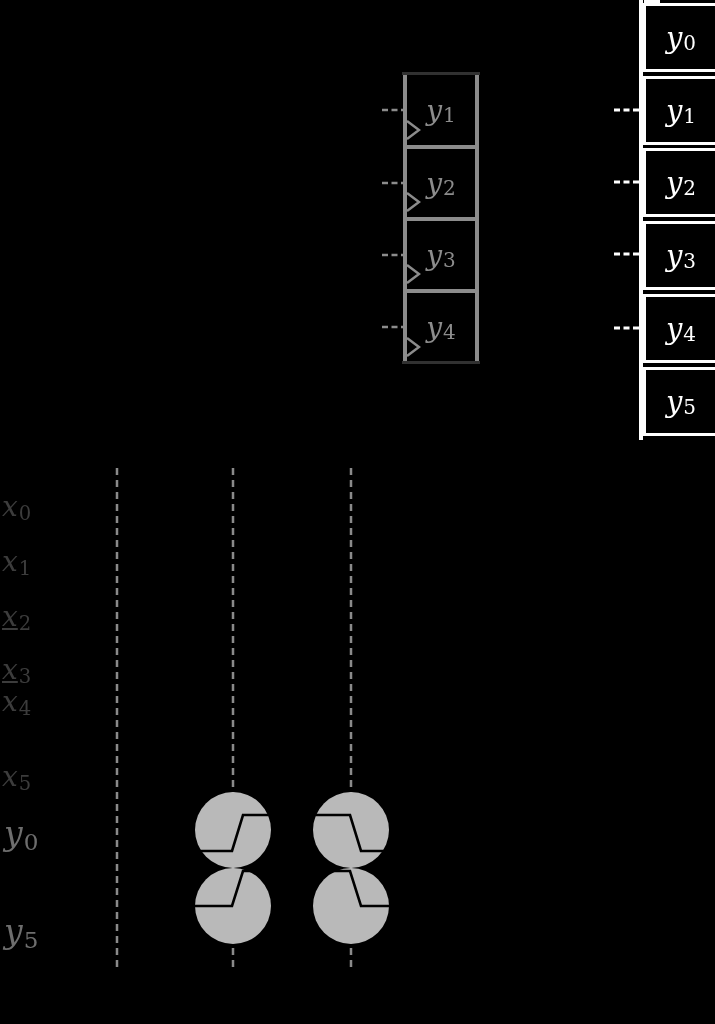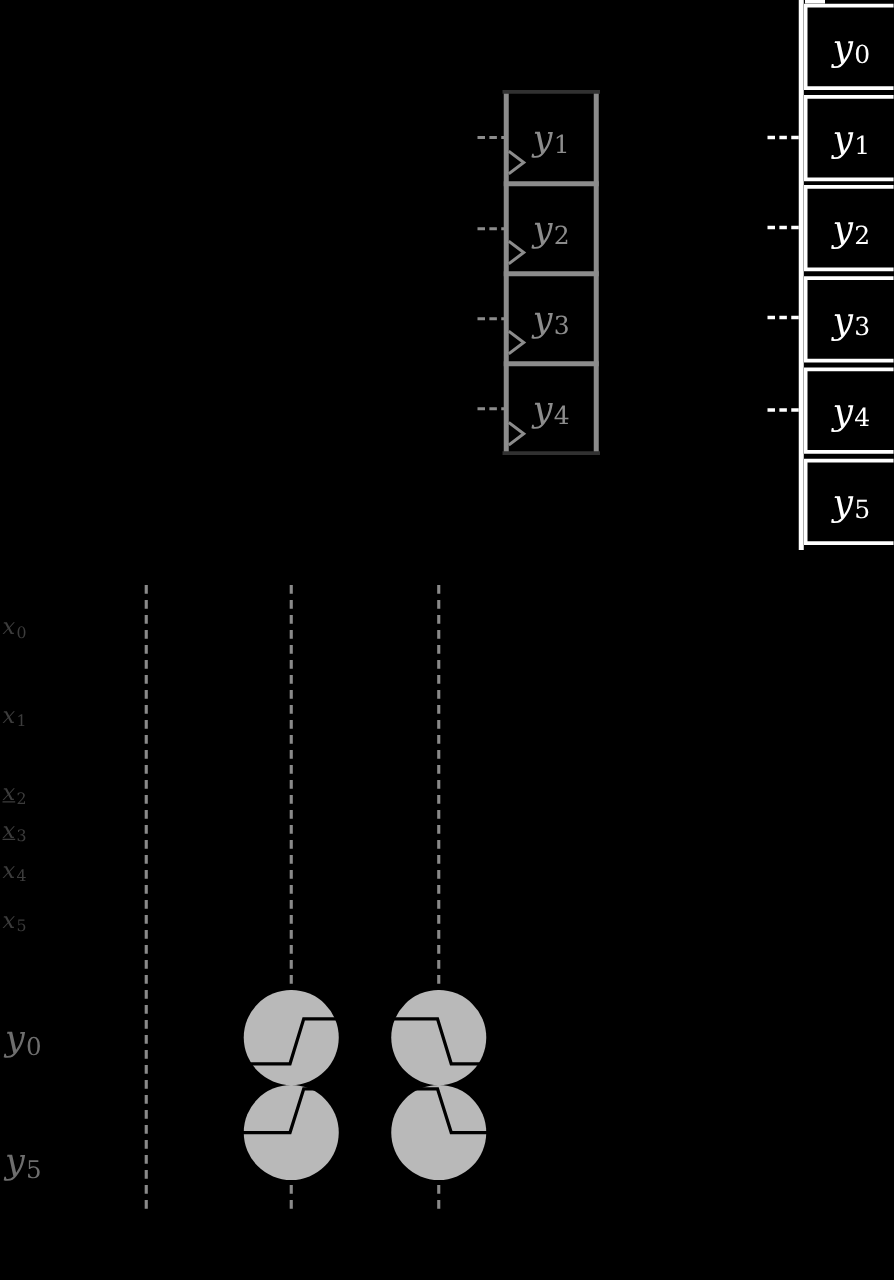--- a/index.html
+++ b/index.html
@@ -25,22 +25,22 @@
   
   .lv{position:absolute;top:73px;width:4px;height:291px;background:var(--left-register-stroke,#8c8c8c);}
   .lsep{position:absolute;left:403px;width:76px;height:4px;background:var(--left-register-stroke,#8c8c8c);}
   .ledge{position:absolute;left:402px;width:78px;height:3px;background:var(--left-register-edge,#313131);}
   .lcell{position:absolute;left:407px;width:68px;height:70px;
          display:flex;align-items:center;justify-content:center;
          color:var(--left-register-stroke,#8c8c8c);font-style:italic;font-size:28px;}
   .lcell .sub{font-style:normal;font-size:20px;transform:translateY(5px);margin-left:1px;}
 
   
-  .xlab{color:var(--x-label-color,#3c3c3c);font-size:18px;left:2px;}
-  .ylab{color:var(--y-label-color,#6e6e6e);font-size:28px;left:4px;}
+  .xlab{color:var(--x-label-color,#3c3c3c);font-size:28px;left:2px;}
+  .ylab{color:var(--y-label-color,#6e6e6e);font-size:33px;left:4px;}
 
   svg.overlay{position:absolute;left:0;top:0;width:715px;height:1024px;pointer-events:none;}
 </style>
 </head>
 <body>
 
 <div id="stage">
 
   <svg class="overlay" viewBox="0 0 715 1024" xmlns="http://www.w3.org/2000/svg">
 
@@ -147,33 +147,33 @@
     <div class="rbox" style="top:367px;">
       <span>y</span>
         <span class="sub">5</span>
     </div>
   </div>
 
   <div>
     <div class="mlabel xlab" style="top:493px;">
       <span>x</span><span class="sub">0</span>
     </div>
-    <div class="mlabel xlab" style="top:564px;">
+    <div class="mlabel xlab" style="top:548px;">
       <span>x</span><span class="sub">1</span>
     </div>
-    <div class="mlabel xlab" style="top:626px;text-decoration:underline;">
+    <div class="mlabel xlab" style="top:603px;text-decoration:underline;">
       <span>x</span><span class="sub">2</span>
     </div>
     <div class="mlabel xlab" style="top:656px;text-decoration:underline;">
       <span>x</span><span class="sub">3</span>
     </div>
     <div class="mlabel xlab" style="top:688px;">
       <span>x</span><span class="sub">4</span>
     </div>
-    <div class="mlabel xlab" style="top:728px;">
+    <div class="mlabel xlab" style="top:763px;">
       <span>x</span><span class="sub">5</span>
     </div>
     <div class="mlabel ylab" style="top:817px;">
       <span>y</span><span class="sub">0</span>
     </div>
     <div class="mlabel ylab" style="top:915px;">
       <span>y</span><span class="sub">5</span>
     </div>
   </div>
 

